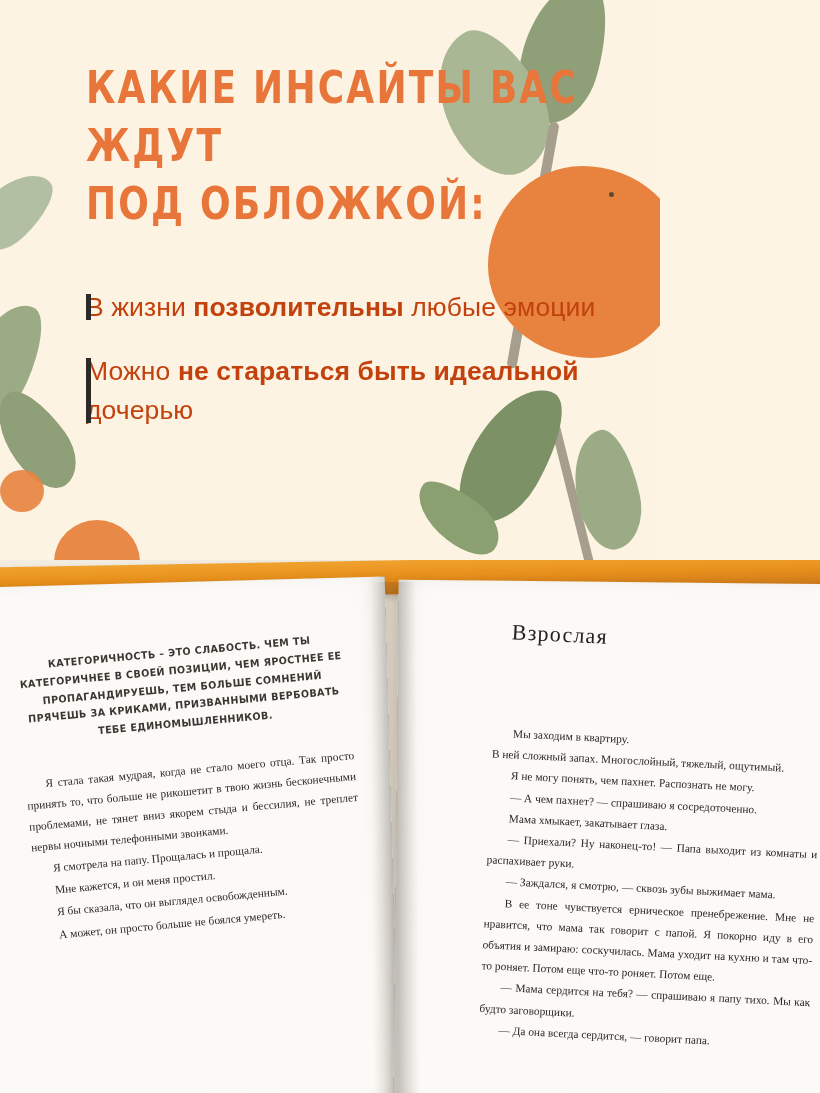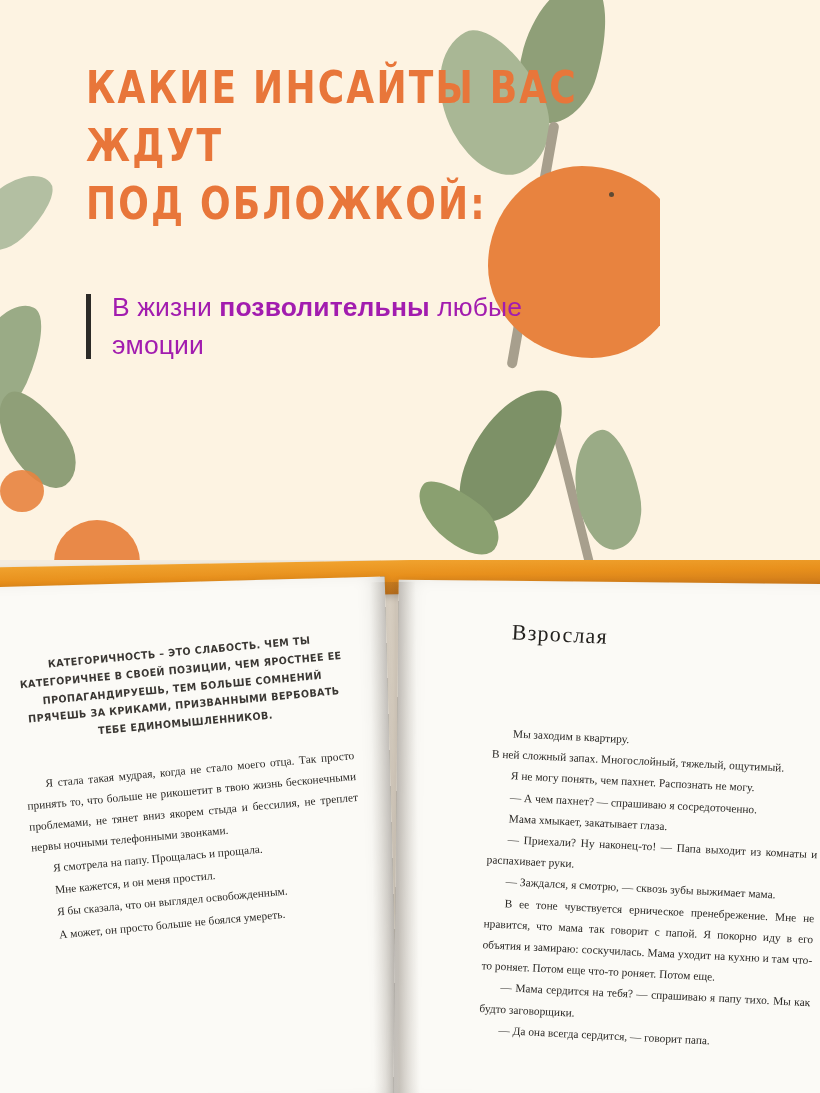--- a/index.html
+++ b/index.html
@@ -80,25 +80,24 @@
     font-stretch: condensed;
     transform: scaleY(1.12);
     transform-origin: left top;
     white-space: pre-line;
     text-transform: uppercase;
   }
 
   .bullets { margin-top: 74px; }
   .bullet {
     position: relative;
-    padding-left: 26px;
     margin-bottom: 26px;
     font-size: 26.5px;
     line-height: 1.45;
-    color: #a21caf;
+    color: #c2410c;
     max-width: 560px;
     letter-spacing: .1px;
   }
   .bullet:before {
     content: "";
     position: absolute;
     left: 0; top: 6px;
     width: 5px;
     height: calc(100% - 12px);
     background: #2c2a27;
@@ -223,20 +222,23 @@
     <div class="blob fruit-tiny"></div>
 
     <div class="promo-inner">
       <h1 class="promo-title">КАКИЕ ИНСАЙТЫ ВАС ЖДУТ
 ПОД ОБЛОЖКОЙ:</h1>
 
       <div class="bullets">
         <div class="bullet">
           <span>В жизни </span><b>позволительны</b><span> любые эмоции</span>
         </div>
+        <div class="bullet">
+          <span>Можно </span><b>не стараться быть идеальной</b><span> дочерью</span>
+        </div>
       </div>
     </div>
   </section>
 
   <section class="book-area">
     <div class="book-edge"></div>
 
     <div class="page-left">
       <div class="page-left-inner">
         <div class="epigraph">КАТЕГОРИЧНОСТЬ – ЭТО СЛАБОСТЬ. ЧЕМ ТЫ КАТЕГОРИЧНЕЕ В СВОЕЙ ПОЗИЦИИ, ЧЕМ ЯРОСТНЕЕ ЕЕ ПРОПАГАНДИРУЕШЬ, ТЕМ БОЛЬШЕ СОМНЕНИЙ ПРЯЧЕШЬ ЗА КРИКАМИ, ПРИЗВАННЫМИ ВЕРБОВАТЬ ТЕБЕ ЕДИНОМЫШЛЕННИКОВ.</div>

